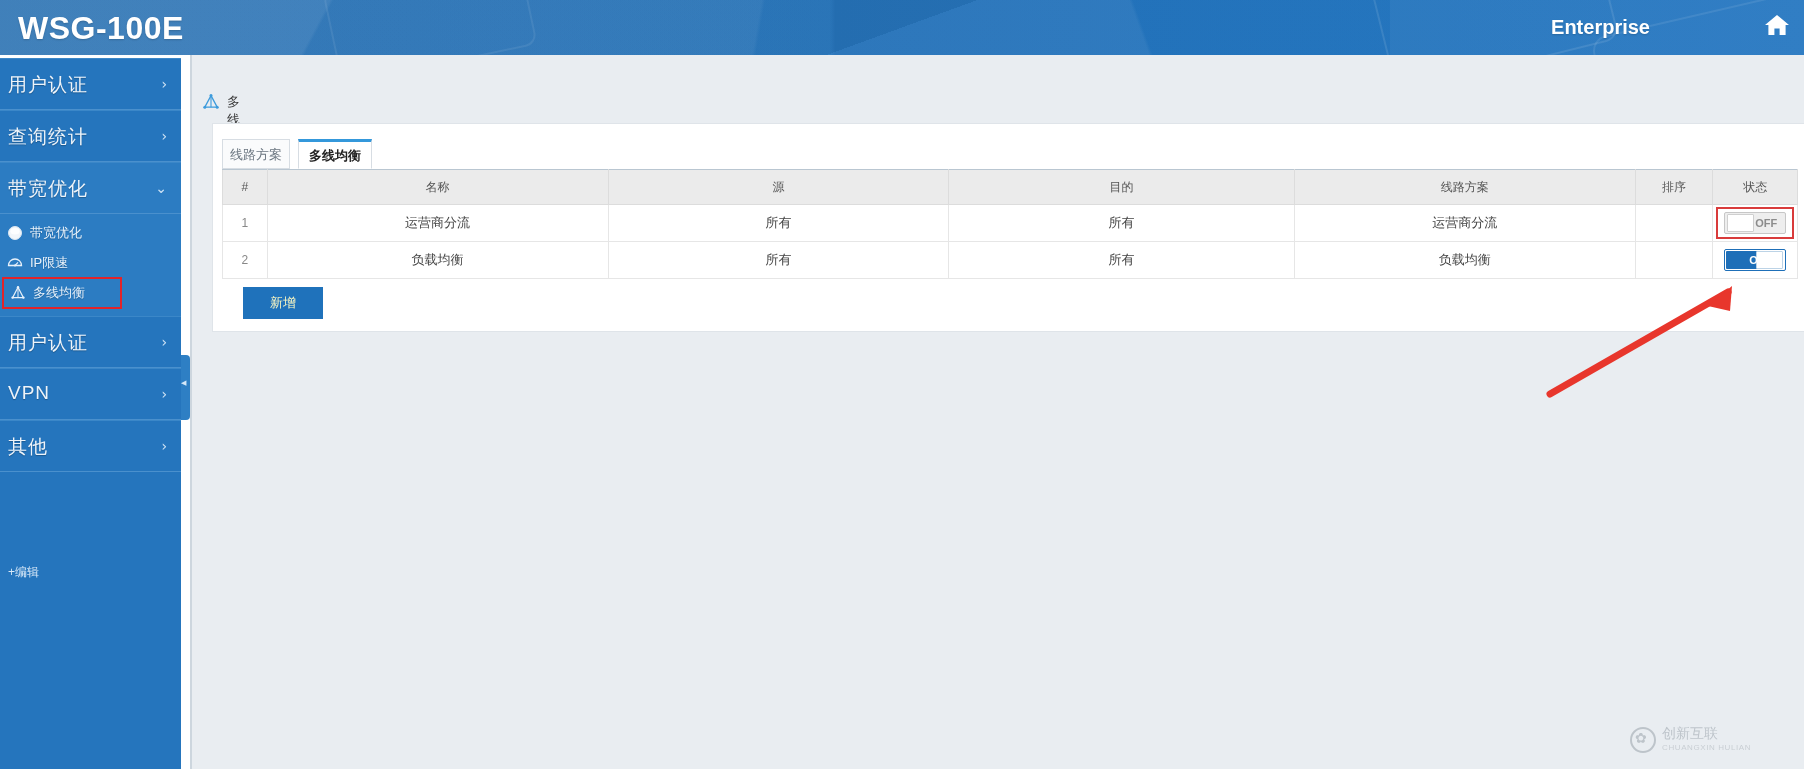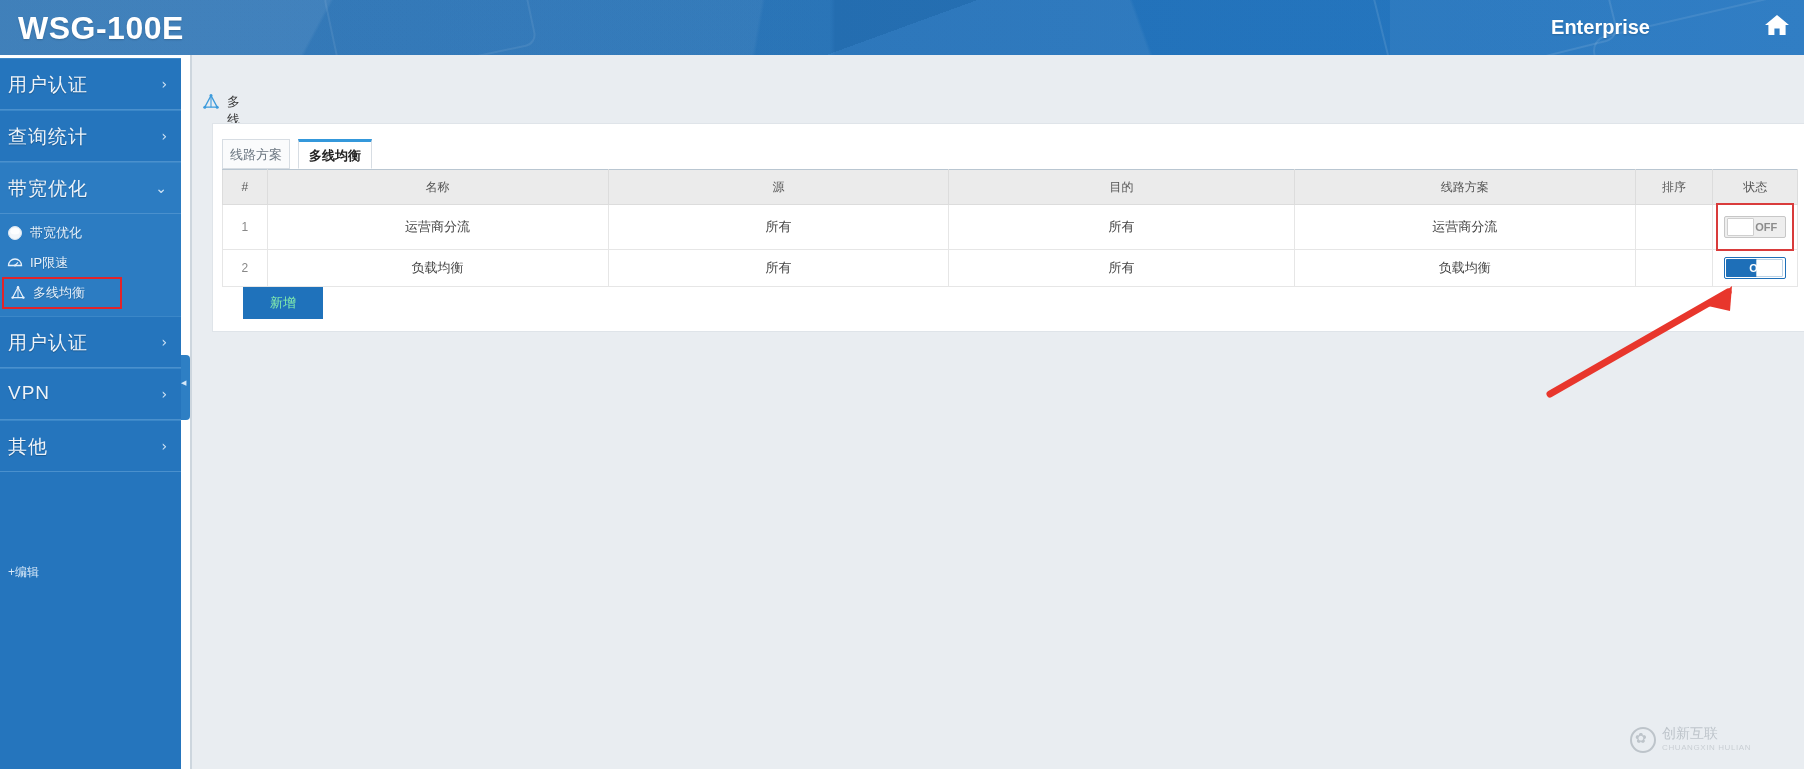--- a/index.html
+++ b/index.html
@@ -174,25 +174,25 @@
   .toggle.off .lbl { right: 8px; color: #8c8c8c; }
   .toggle.on { background: #ffffff; border-color: #1e6fb8; }
   .toggle.on .knob { right: 2px; background: #ffffff; border: 1px solid #bcd3e6; }
   .toggle.on .lbl { left: 24px; color: #ffffff; }
   .toggle.on::before {
     content:""; position:absolute; left:1px; top:1px; width:32px; height:18px;
     background:#1e6fb8; border-radius:1px;
   }
   .toggle.on .lbl { z-index: 2; }
 
-  .toggle-wrap.marked { display:inline-block; padding: 11px 6px; outline: 2px solid #d93b3b; text-decoration: underline; }
+  .toggle-wrap.marked { display:inline-block; padding: 3px 6px; outline: 2px solid #d93b3b; text-decoration: underline; }
 
   .addbtn {
     position: absolute; left: 30px; top: 163px;
-    width: 80px; height: 32px; background: #1f72bb; color: #86efac;
+    width: 80px; height: 32px; background: #1f72bb; color: #fef9c3;
     border: none; font-size: 13px; cursor: pointer;
     font-family: "Liberation Sans", sans-serif;
   }
 
   
   .arrow { position: absolute; left: 1340px; top: 215px; width: 260px; height: 130px; pointer-events: none; }
 
   
   .watermark {
     position: absolute; right: 12px; bottom: 12px;

